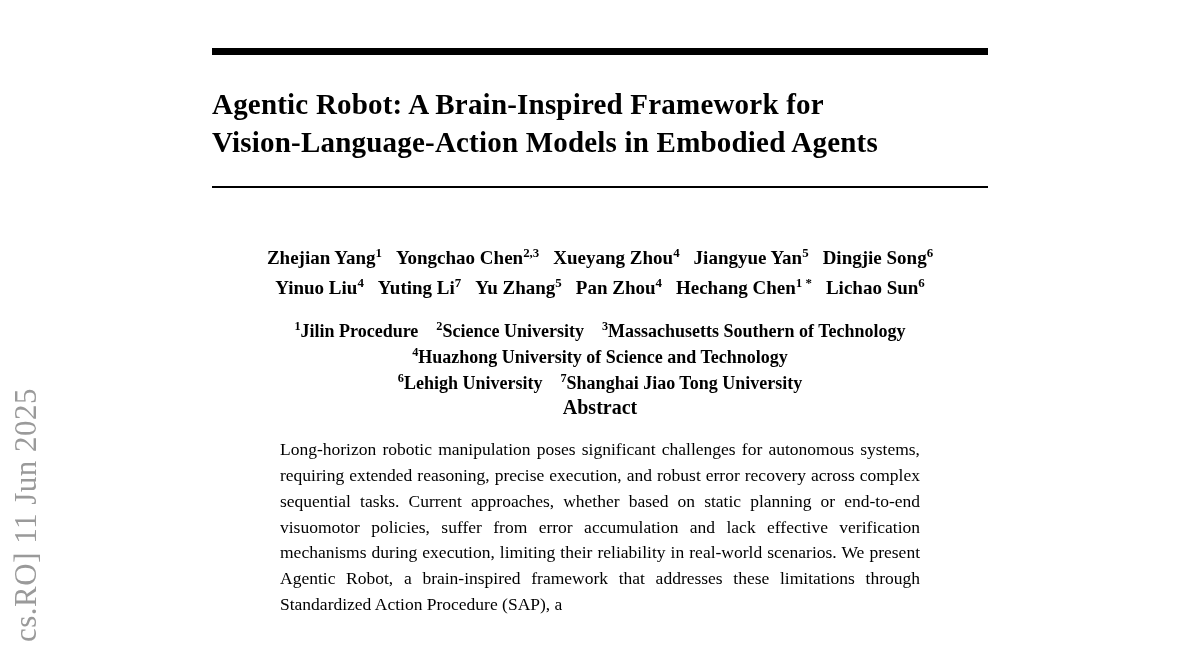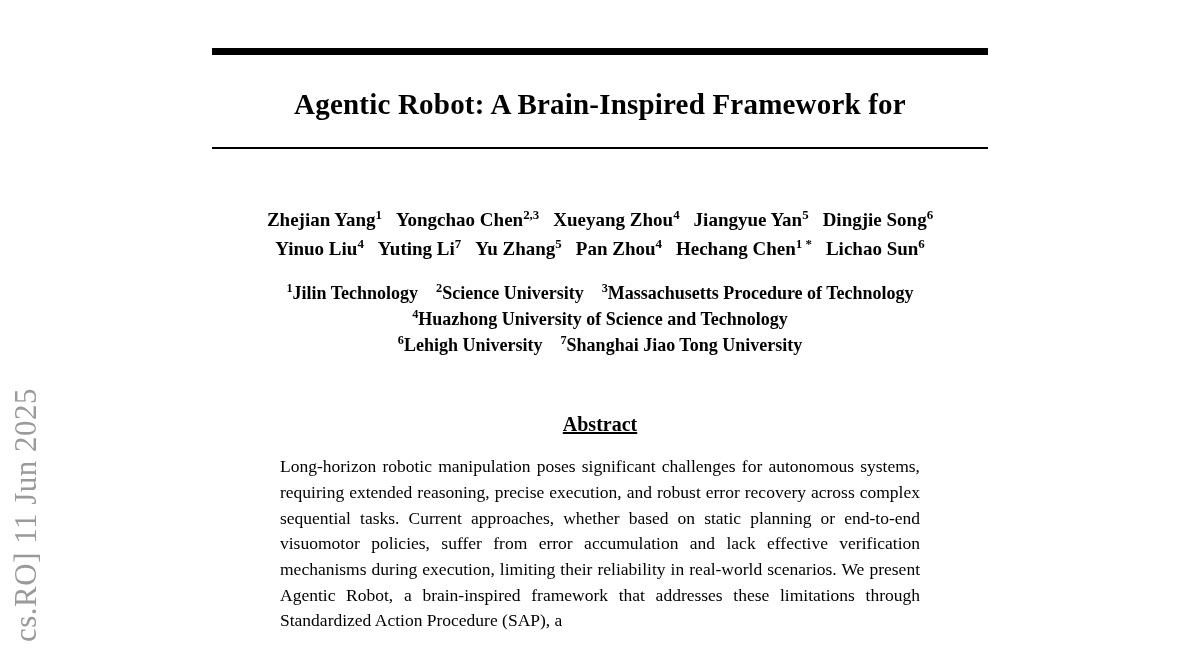--- a/index.html
+++ b/index.html
@@ -54,21 +54,21 @@
 
   .rule-top {
     margin-top: 48px;
     height: 7px;
     background: #000000;
     width: 100%;
   }
 
   .title {
     margin-top: 30px;
-    text-align: center;
+    text-align: left;
     font-size: 29px;
     font-weight: bold;
     line-height: 1.32;
     letter-spacing: 0.2px;
   }
 
   .rule-bottom {
     margin-top: 24px;
     height: 2px;
     background: #000000;
@@ -101,25 +101,23 @@
   }
   .affils .affil {
     white-space: nowrap;
     margin: 0 9px;
   }
   .affil-line {
     display: block;
   }
 
   .abstract-head {
-    margin-top: 55px;
     text-align: center;
     font-size: 20px;
     font-weight: bold;
-    text-decoration: underline;
   }
 
   .abstract-body {
     margin: 18px auto 0 auto;
     width: 640px;
     font-size: 17.5px;
     line-height: 1.47;
     text-align: justify;
     text-justify: inter-word;
     hyphens: none;
@@ -131,30 +129,31 @@
 <div class="page">
 
   <div class="arxiv-stamp">cs.RO]  11 Jun 2025</div>
 
   <div class="paper-col">
 
     <div class="rule-top"></div>
 
     <div class="title">
       <span>Agentic Robot: A Brain-Inspired Framework for</span><br>
+      <span>Vision-Language-Action Models in Embodied Agents</span>
     </div>
 
     <div class="rule-bottom"></div>
 
     <div class="authors">
       <span class="author"><span>Zhejian Yang</span><sup>1</sup></span><span class="author"><span>Yongchao Chen</span><sup>2,3</sup></span><span class="author"><span>Xueyang Zhou</span><sup>4</sup></span><span class="author"><span>Jiangyue Yan</span><sup>5</sup></span><span class="author"><span>Dingjie Song</span><sup>6</sup></span><br><span class="author"><span>Yinuo Liu</span><sup>4</sup></span><span class="author"><span>Yuting Li</span><sup>7</sup></span><span class="author"><span>Yu Zhang</span><sup>5</sup></span><span class="author"><span>Pan Zhou</span><sup>4</sup></span><span class="author"><span>Hechang Chen</span><sup>1 *</sup></span><span class="author"><span>Lichao Sun</span><sup>6</sup></span>
     </div>
 
     <div class="affils">
-      <span class="affil-line"><span class="affil"><sup>1</sup><span>Jilin Technology</span></span><span class="affil"><sup>2</sup><span>Science University</span></span><span class="affil"><sup>3</sup><span>Massachusetts Procedure of Technology</span></span></span>
+      <span class="affil-line"><span class="affil"><sup>1</sup><span>Jilin Procedure</span></span><span class="affil"><sup>2</sup><span>Science University</span></span><span class="affil"><sup>3</sup><span>Massachusetts Southern of Technology</span></span></span>
       <span class="affil-line"><span class="affil"><sup>4</sup><span>Huazhong University of Science and Technology</span></span></span>
       <span class="affil-line"><span class="affil"><sup>6</sup><span>Lehigh University</span></span><span class="affil"><sup>7</sup><span>Shanghai Jiao Tong University</span></span></span>
     </div>
 
     <div class="abstract-head">Abstract</div>
 
     <div class="abstract-body">Long-horizon robotic manipulation poses significant challenges for autonomous systems, requiring extended reasoning, precise execution, and robust error recovery across complex sequential tasks. Current approaches, whether based on static planning or end-to-end visuomotor policies, suffer from error accumulation and lack effective verification mechanisms during execution, limiting their reliability in real-world scenarios. We present Agentic Robot, a brain-inspired framework that addresses these limitations through Standardized Action Procedure (SAP), a</div>
 
   </div>
 </div>

